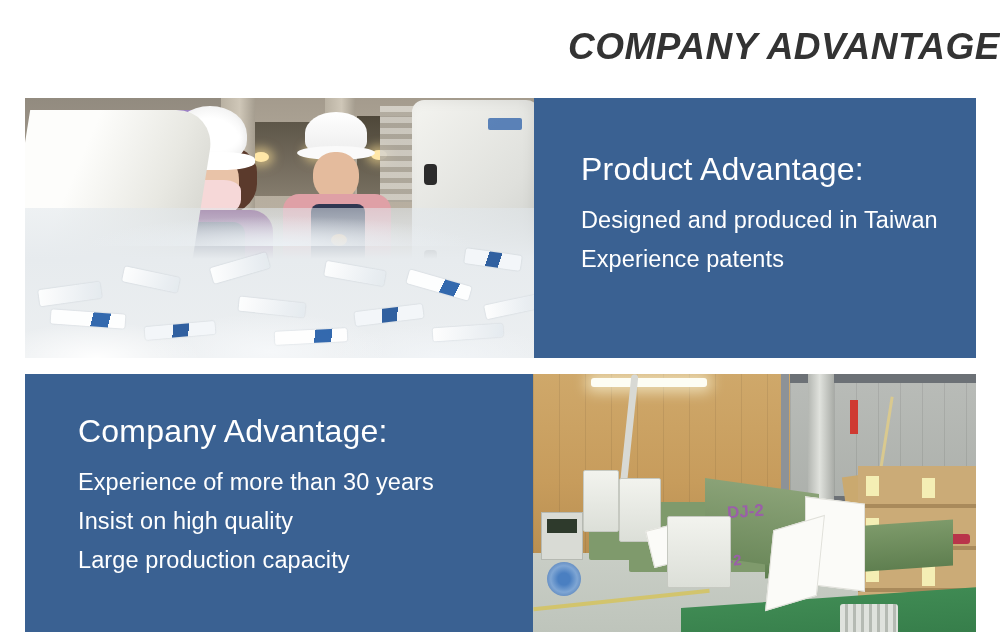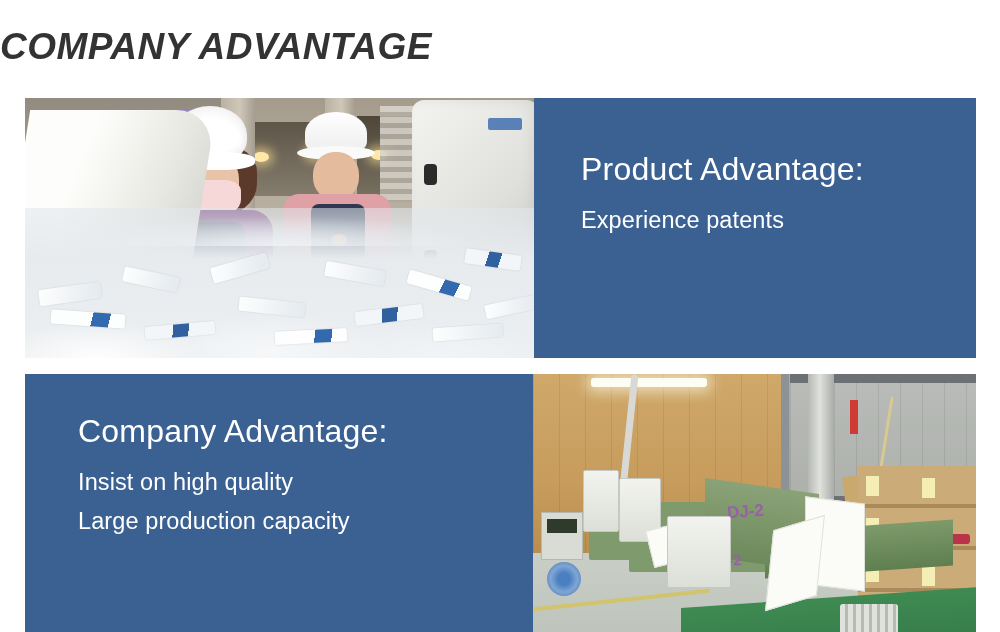--- a/index.html
+++ b/index.html
@@ -20,21 +20,21 @@
     height: 632px;
     background: #ffffff;
   }
 
   
   .page-title {
     position: absolute;
     left: 0;
     top: 26px;
     width: 1000px;
-    text-align: left;
+    text-align: right;
     font-size: 37px;
     font-weight: bold;
     font-style: italic;
     letter-spacing: 0.5px;
     color: #333333;
     font-family: "Liberation Sans", sans-serif;
   }
 
   
   .block {
@@ -462,28 +462,30 @@
         <div class="pk b2" style="left:330px;top:100px; width:68px; height:14px; transform:rotate(-7deg);"></div>
         <div class="pk b" style="left:382px;top:70px;  width:64px; height:14px; transform:rotate(16deg);"></div>
         <div class="pk" style="left:408px; top:118px; width:70px; height:13px; transform:rotate(-4deg);"></div>
         <div class="pk b2" style="left:440px;top:44px;  width:56px; height:15px; transform:rotate(8deg);"></div>
         <div class="pk" style="left:460px; top:92px;  width:52px; height:14px; transform:rotate(-12deg);"></div>
       </div>
     </div>
 
     <div class="textpanel textpanel-right" style="background:#3a6192">
       <div class="panel-heading">Product Advantage:</div>
+      <div class="panel-line">Designed and produced in Taiwan</div>
       <div class="panel-line">Experience patents</div>
     </div>
   </div>
 
   <div class="block block-bottom">
 
     <div class="textpanel textpanel-left" style="background:#3a6192">
       <div class="panel-heading">Company Advantage:</div>
+      <div class="panel-line">Experience of more than 30 years</div>
       <div class="panel-line">Insist on high quality</div>
       <div class="panel-line">Large production capacity</div>
     </div>
 
     <div class="photo photo-bottom-right ph2">
       <div class="woodwall"></div>
       <div class="greywall"></div>
       <div class="greywall2"></div>
       <div class="beam b1"></div>
       <div class="beam b2"></div>

